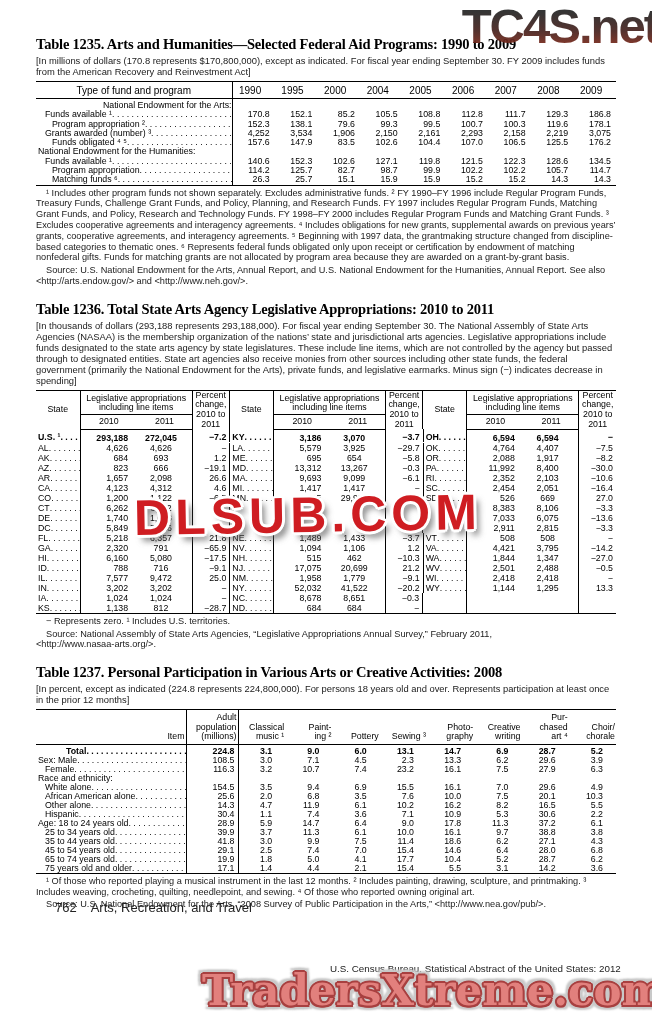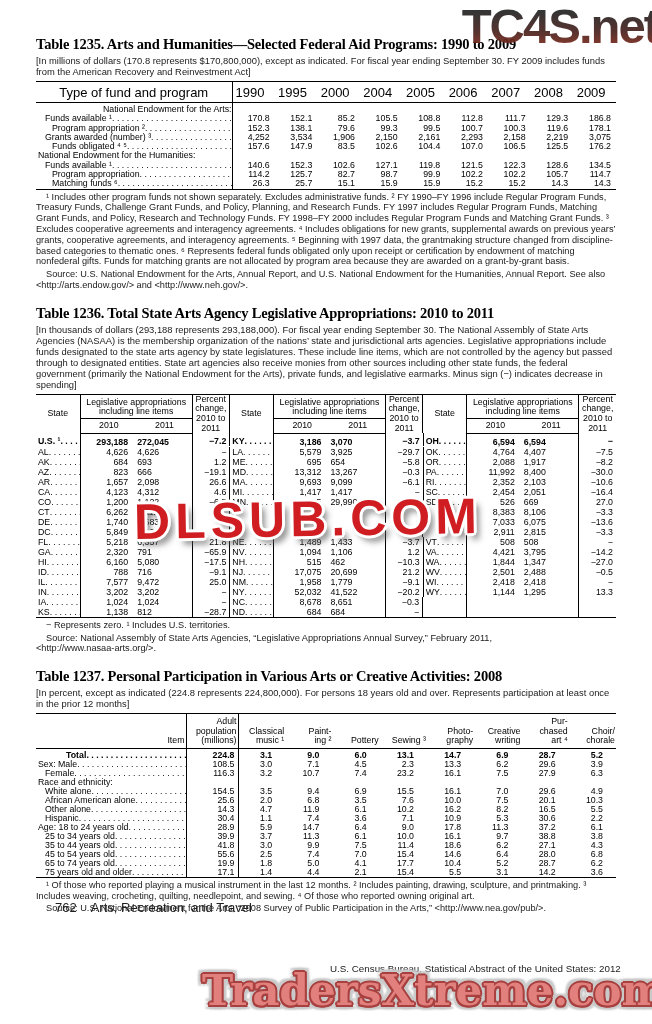--- a/index.html
+++ b/index.html
@@ -11,42 +11,42 @@
              letter-spacing:-0.2px;margin:0 0 2px 0;color:#000;}
   .intro{font-size:9.4px;line-height:11px;margin:0 0 4px 0;color:#1a1a1a;}
   .fn{font-size:9.2px;line-height:10.8px;margin:2px 0 0 0;text-indent:10px;color:#1a1a1a;}
   .fn-url{font-size:9.2px;line-height:10.8px;margin:0;color:#1a1a1a;}
   .block{margin-bottom:14px;}
   .tbl-wrap{position:relative;}
 
   table{border-collapse:collapse;width:580px;table-layout:fixed;}
   th,td{padding:0;font-weight:normal;color:#000;}
   .t1235{border-top:1.5px solid #000;border-bottom:1.5px solid #000;margin-bottom:2px;}
-  .t1235 th{font-size:13px;border-bottom:1px solid #000;padding:3px 0 2px;}
+  .t1235 th{font-size:10px;border-bottom:1px solid #000;padding:3px 0 2px;}
   .t1235 td{font-size:8.8px;line-height:9.3px;}
   .t1235 .yr{padding-right:7px;}
   .t1235 tbody tr:first-child td{padding-top:2px;justify-content:flex-end;}
 
   .t1236{border-top:1.5px solid #000;border-bottom:1.5px solid #000;margin-bottom:2px;}
   .t1236 th{font-size:8.8px;line-height:9.6px;text-align:center;vertical-align:middle;}
   .t1236 .hdr-sub th{border-bottom:1.5px solid #000;padding:1px 0 2px;}
   .t1236 .appr-h{border-bottom:1px solid #000;padding:2px 2px 1px;}
   .t1236 td{font-size:8.8px;line-height:10px;}
   .t1236 tbody tr:first-child td{font-weight:bold;padding-top:3px;}
 
   .t1237{border-top:1.5px solid #000;border-bottom:1.5px solid #000;margin-bottom:2px;}
   .t1237 th{font-size:8.8px;line-height:9.6px;vertical-align:bottom;text-align:right;
             white-space:pre-line;border-bottom:1px solid #000;padding:3px 1px 2px;}
   .t1237 td{font-size:8.8px;line-height:9px;}
   .t1237 tbody tr:first-child td{font-weight:bold;padding-top:2px;}
 
   .vr{border-left:1px solid #000;}
   .num{text-align:right;padding-right:5px;}
   .num36a{text-align:right;padding-right:9px;}
-  .num36b{text-align:left;padding-right:7px;}
+  .num36b{text-align:center;padding-right:7px;}
   .pct{text-align:right;padding-right:3px;}
   .num37{text-align:right;padding-right:13px;}
   .pop37{text-align:right;padding-right:3px;}
   .lbl-cell{display:flex;overflow:hidden;}
   .lbl{white-space:nowrap;}
   .leader{flex:1;overflow:hidden;white-space:nowrap;}
   .leader::before{content:" . . . . . . . . . . . . . . . . . . . . . . . . . . . . . . . . . . . . . . .";}
   .ind0{padding-left:2px;} .ind1{padding-left:9px;} .ind2{padding-left:16px;} .ind3{padding-left:30px;}
 
   .footer-left{position:absolute;left:55px;top:900px;font-size:13px;color:#222;}
@@ -893,21 +893,21 @@
                 <td class="num37">18.6</td>
                 <td class="num37">6.2</td>
                 <td class="num37">27.1</td>
                 <td class="num37">4.3</td>
               </tr>
               <tr>
                 <td class="lbl-cell ind1">
                   <span class="lbl">45 to 54 years old</span>
                   <span class="leader"></span>
                 </td>
-                <td class="pop37 vr">55.6</td>
+                <td class="pop37 vr">29.1</td>
                 <td class="num37 vr">2.5</td>
                 <td class="num37">7.4</td>
                 <td class="num37">7.0</td>
                 <td class="num37">15.4</td>
                 <td class="num37">14.6</td>
                 <td class="num37">6.4</td>
                 <td class="num37">28.0</td>
                 <td class="num37">6.8</td>
               </tr>
               <tr>

